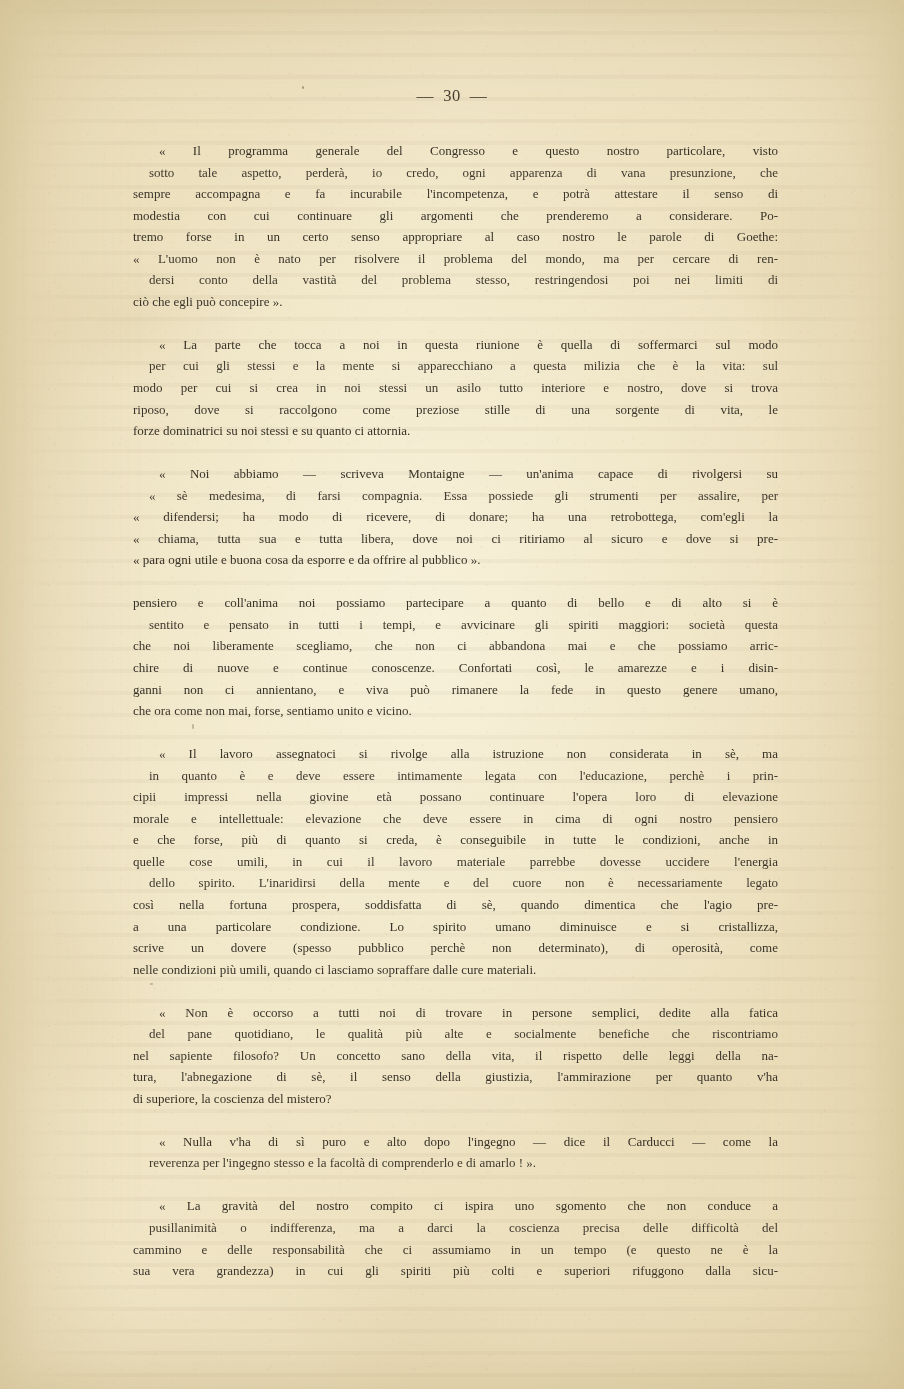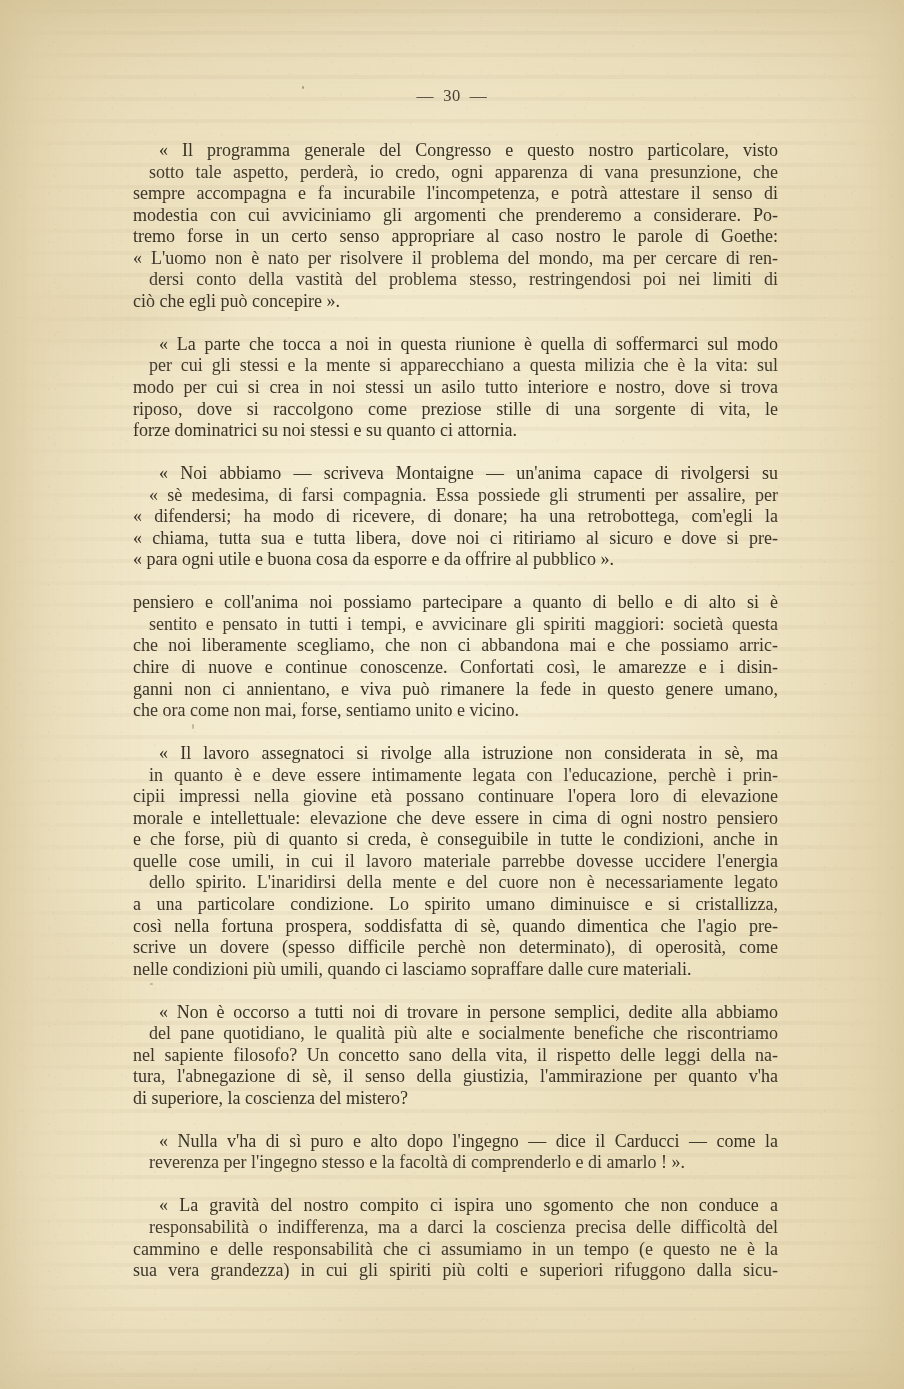--- a/index.html
+++ b/index.html
@@ -97,21 +97,21 @@
     color: #433c31;
   }
   .folio .rule { padding: 0 9px; }
   .folio .num { font-size: 16.5px; }
 
   .textblock {
     position: absolute;
     top: 140px;
     left: 133px;
     width: 645px;
-    font-size: 18px;
+    font-size: 13px;
     line-height: 21.55px;
     text-align: justify;
     text-justify: inter-word;
     color: #3a342b;
     -webkit-font-smoothing: antialiased;
   }
 
   .textblock p {
     margin: 0;
     text-indent: 0;
@@ -165,21 +165,21 @@
 
   <div class="folio">
     <span class="rule">—</span><span class="num">30</span><span class="rule">—</span>
   </div>
 
   <div class="textblock" id="textblock">
       <p id="para-programma">
         <span class="ln j ind">« Il programma generale del Congresso e questo nostro particolare, visto</span>
         <span class="ln j">sotto tale aspetto, perderà, io credo, ogni apparenza di vana presunzione, che</span>
         <span class="ln j">sempre accompagna e fa incurabile l'incompetenza, e potrà attestare il senso di</span>
-        <span class="ln j">modestia con cui avviciniamo gli argomenti che prenderemo a considerare. Po-</span>
+        <span class="ln j">modestia con cui continuare gli argomenti che prenderemo a considerare. Po-</span>
         <span class="ln j">tremo forse in un certo senso appropriare al caso nostro le parole di Goethe:</span>
         <span class="ln j">« L'uomo non è nato per risolvere il problema del mondo, ma per cercare di ren-</span>
         <span class="ln j">dersi conto della vastità del problema stesso, restringendosi poi nei limiti di</span>
         <span class="ln last">ciò che egli può concepire ».</span>
       </p>
       <div class="para-gap"></div>
       <p id="para-la-parte">
         <span class="ln j ind">« La parte che tocca a noi in questa riunione è quella di soffermarci sul modo</span>
         <span class="ln j">per cui gli stessi e la mente si apparecchiano a questa milizia che è la vita: sul</span>
         <span class="ln j">modo per cui si crea in noi stessi un asilo tutto interiore e nostro, dove si trova</span>
@@ -205,41 +205,41 @@
       </p>
       <div class="para-gap"></div>
       <p id="para-il-lavoro">
         <span class="ln j ind">« Il lavoro assegnatoci si rivolge alla istruzione non considerata in sè, ma</span>
         <span class="ln j">in quanto è e deve essere intimamente legata con l'educazione, perchè i prin-</span>
         <span class="ln j">cipii impressi nella giovine età possano continuare l'opera loro di elevazione</span>
         <span class="ln j">morale e intellettuale: elevazione che deve essere in cima di ogni nostro pensiero</span>
         <span class="ln j">e che forse, più di quanto si creda, è conseguibile in tutte le condizioni, anche in</span>
         <span class="ln j">quelle cose umili, in cui il lavoro materiale parrebbe dovesse uccidere l'energia</span>
         <span class="ln j">dello spirito. L'inaridirsi della mente e del cuore non è necessariamente legato</span>
+        <span class="ln j">così nella fortuna prospera, soddisfatta di sè, quando dimentica che l'agio pre-</span>
         <span class="ln j">a una particolare condizione. Lo spirito umano diminuisce e si cristallizza,</span>
-        <span class="ln j">così nella fortuna prospera, soddisfatta di sè, quando dimentica che l'agio pre-</span>
-        <span class="ln j">scrive un dovere (spesso difficile perchè non determinato), di operosità, come</span>
+        <span class="ln j">scrive un dovere (spesso pubblico perchè non determinato), di operosità, come</span>
         <span class="ln last">nelle condizioni più umili, quando ci lasciamo sopraffare dalle cure materiali.</span>
       </p>
       <div class="para-gap"></div>
       <p id="para-non-e-occorso">
-        <span class="ln j ind">« Non è occorso a tutti noi di trovare in persone semplici, dedite alla abbiamo</span>
+        <span class="ln j ind">« Non è occorso a tutti noi di trovare in persone semplici, dedite alla fatica</span>
         <span class="ln j">del pane quotidiano, le qualità più alte e socialmente benefiche che riscontriamo</span>
         <span class="ln j">nel sapiente filosofo? Un concetto sano della vita, il rispetto delle leggi della na-</span>
         <span class="ln j">tura, l'abnegazione di sè, il senso della giustizia, l'ammirazione per quanto v'ha</span>
         <span class="ln last">di superiore, la coscienza del mistero?</span>
       </p>
       <div class="para-gap"></div>
       <p id="para-carducci">
         <span class="ln j ind">« Nulla v'ha di sì puro e alto dopo l'ingegno — dice il Carducci — come la</span>
         <span class="ln last">reverenza per l'ingegno stesso e la facoltà di comprenderlo e di amarlo ! ».</span>
       </p>
       <div class="para-gap"></div>
       <p id="para-la-gravita">
         <span class="ln j ind">« La gravità del nostro compito ci ispira uno sgomento che non conduce a</span>
-        <span class="ln j">responsabilità o indifferenza, ma a darci la coscienza precisa delle difficoltà del</span>
+        <span class="ln j">pusillanimità o indifferenza, ma a darci la coscienza precisa delle difficoltà del</span>
         <span class="ln j">cammino e delle responsabilità che ci assumiamo in un tempo (e questo ne è la</span>
         <span class="ln j">sua vera grandezza) in cui gli spiriti più colti e superiori rifuggono dalla sicu-</span>
       </p>
     </div>
 
   <div class="vignette"></div>
 </div>
 
 </body></html>

